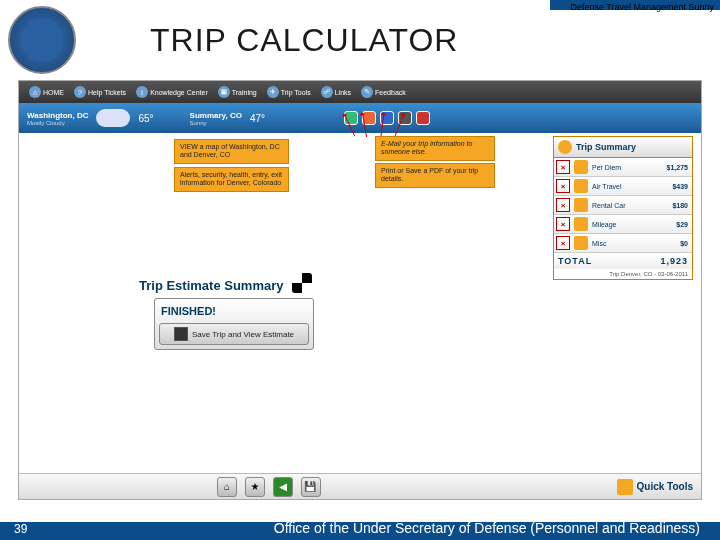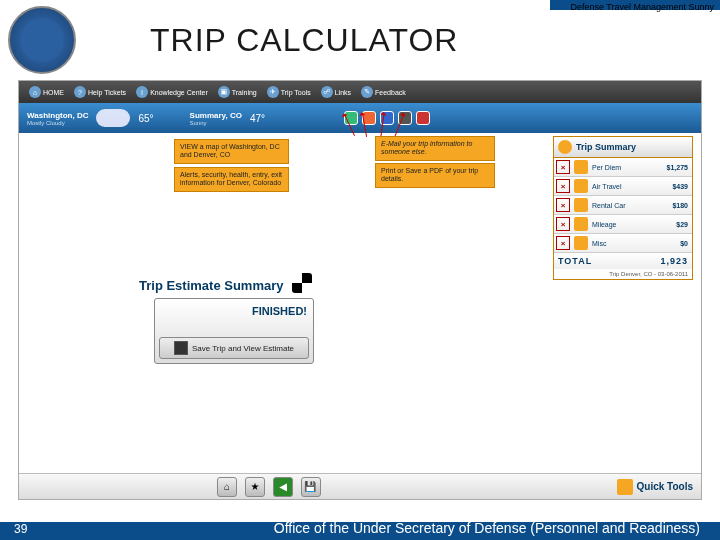--- a/index.html
+++ b/index.html
@@ -44,23 +44,23 @@
 .ts-row{display:flex;align-items:center;background:linear-gradient(#fff,#eee);border-bottom:1px solid #ccc;font-size:7px;color:#053a63}
 .ts-del{width:14px;height:14px;margin:2px;border:1px solid #a00;color:#a00;display:flex;align-items:center;justify-content:center;font-size:8px;font-weight:bold;cursor:pointer}
 .ts-icon{width:14px;height:14px;margin:2px;background:#f5a623;border-radius:2px}
 .ts-label{flex:1;padding:3px 2px}
 .ts-val{padding:3px 4px;font-weight:bold}
 .ts-total{display:flex;padding:3px 4px;font-size:9px;font-weight:bold;color:#053a63;justify-content:space-between;background:linear-gradient(#fff,#eee);letter-spacing:1px}
 .ts-note{font-size:6px;color:#555;text-align:right;padding:2px 4px}
 .est-header{position:absolute;left:120px;top:140px;display:flex;align-items:flex-end;gap:8px}
 .est-header-text{font-size:13px;font-weight:bold;color:#053a63}
 .est-header-icon{width:20px;height:20px;border-radius:3px;background:repeating-conic-gradient(#000 0 25%,#fff 0 50%)}
-.finished-box{position:absolute;left:135px;top:165px;width:160px;background:linear-gradient(#fff,#ddd);border:1px solid #888;border-radius:3px;text-align:right;padding:4px}
+.finished-box{position:absolute;left:135px;top:165px;width:160px;background:linear-gradient(#fff,#ddd);border:1px solid #888;border-radius:3px;text-align:left;padding:4px}
 .finished-text{font-size:11px;font-weight:bold;color:#053a63;padding:2px}
-.save-btn{display:flex;align-items:center;justify-content:center;gap:4px;background:linear-gradient(#eee,#ccc);border:1px solid #888;border-radius:3px;padding:3px;margin-top:18px;font-size:8px;color:#222;cursor:pointer}
+.save-btn{display:flex;align-items:center;justify-content:center;gap:4px;background:linear-gradient(#eee,#ccc);border:1px solid #888;border-radius:3px;padding:3px;margin-top:4px;font-size:8px;color:#222;cursor:pointer}
 .save-btn .disk{width:14px;height:14px;background:#333;border:1px solid #555}
 .bottom-bar{position:absolute;bottom:0;left:0;right:0;height:26px;background:linear-gradient(#f8f8f8,#ddd);border-top:1px solid #bbb;display:flex;align-items:center;padding:0 8px}
 .bottom-icons{display:flex;gap:8px;margin-left:190px}
 .b-icon{width:20px;height:20px;border-radius:3px;background:linear-gradient(#eee,#bbb);border:1px solid #888;cursor:pointer;display:flex;align-items:center;justify-content:center;font-size:10px}
 .quick-tools{margin-left:auto;display:flex;align-items:center;gap:4px;font-size:10px;font-weight:bold;color:#053a63}
 .qt-icon{width:16px;height:16px;background:#f5a623;border-radius:2px}
 .curve-br{position:absolute;bottom:0;right:0;width:720px;height:18px;background:#0b4d8a}
 .page-num{position:absolute;bottom:4px;left:14px;font-size:12px;color:#fff;z-index:5}
 .footer-text{position:absolute;bottom:4px;right:20px;font-size:14px;color:#fff;z-index:5}
 </style>

